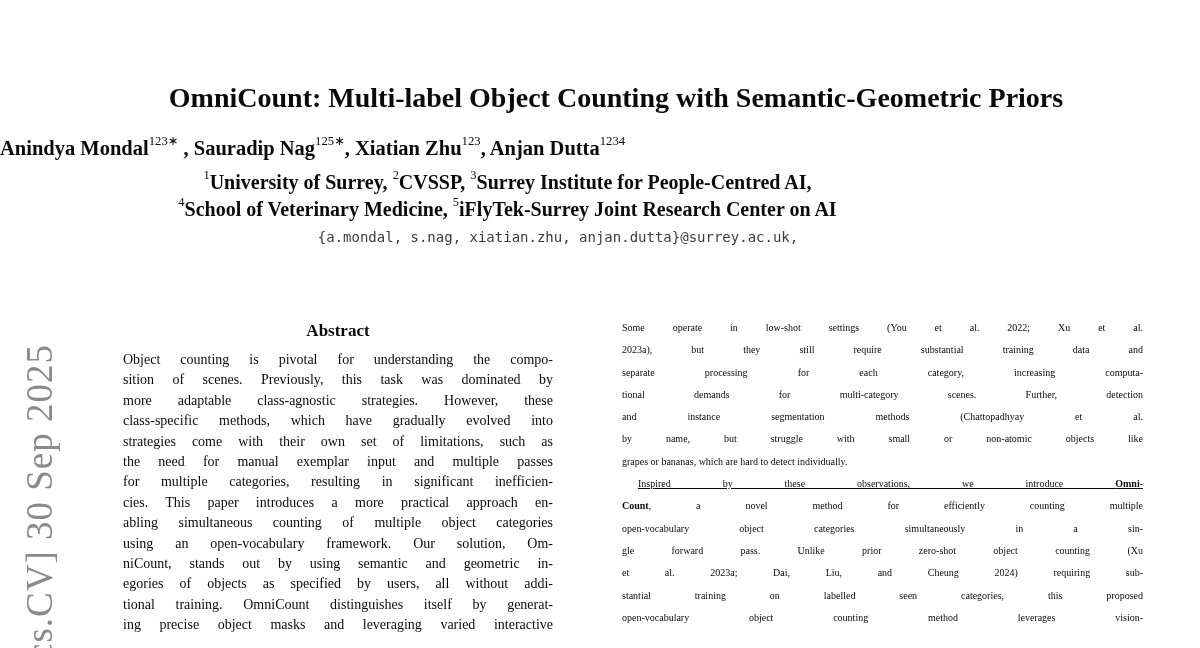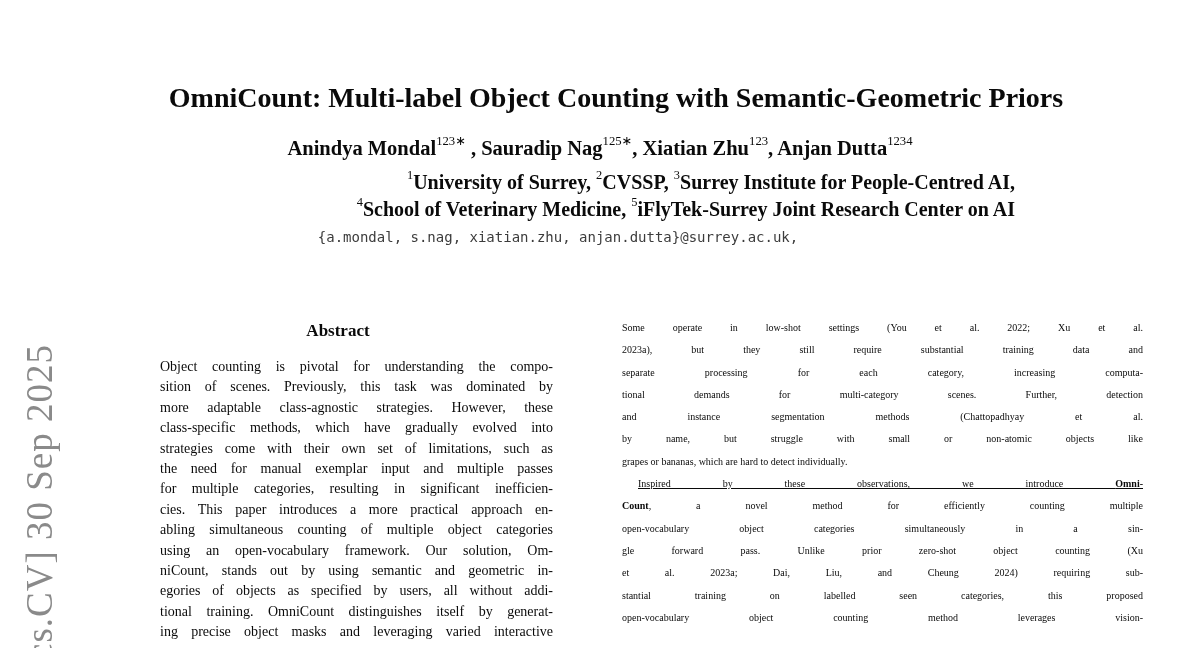--- a/index.html
+++ b/index.html
@@ -31,29 +31,28 @@
     width: 1200px;
     text-align: center;
     font-size: 28px;
     font-weight: bold;
     line-height: 1.1;
   }
   .authors {
     position: absolute;
     top: 137px; left: 0;
     width: 1200px;
-    text-align: center;
     font-size: 20.5px;
     font-weight: bold;
   }
   .affil {
     position: absolute;
     left: 0;
     width: 1015px;
-    text-align: right;
+    text-align: center;
     font-size: 20px;
     font-weight: bold;
   }
   .affil1 { top: 171px; }
   .affil2 { top: 198px; }
   sup.s {
     font-weight: normal;
     font-size: 62%;
     line-height: 0;
     position: relative;
@@ -71,28 +70,27 @@
   .abstract-col {
     position: absolute;
     left: 123px;
     top: 321px;
     width: 430px;
   }
   .abstract-heading {
     text-align: center;
     font-weight: bold;
     font-size: 17px;
-    margin-bottom: 16px;
+    margin-bottom: 9px;
   }
   .abs-line {
     font-size: 14px;
     line-height: 20.4px;
     text-align: justify;
     text-align-last: justify;
-    margin-left: 37px;
   }
   .right-col {
     position: absolute;
     left: 622px;
     top: 317px;
     width: 521px;
   }
   .rline {
     font-size: 10px;
     line-height: 22.3px;

